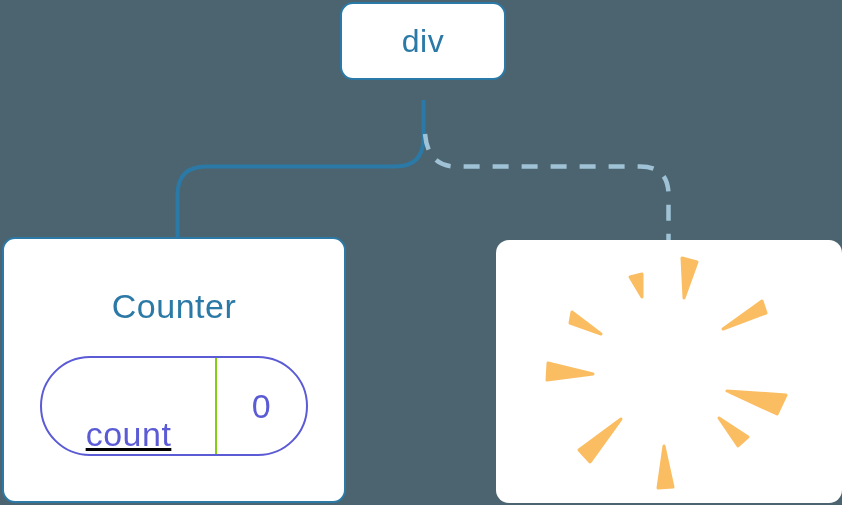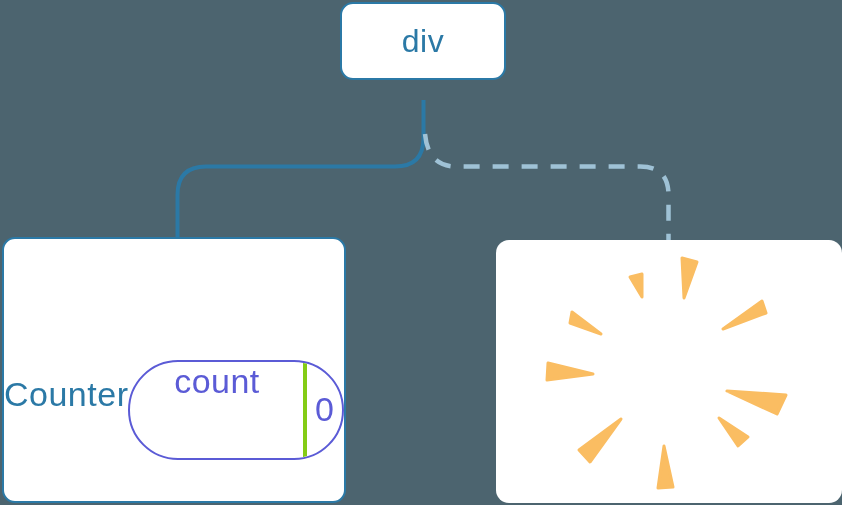--- a/index.html
+++ b/index.html
@@ -47,21 +47,21 @@
     letter-spacing: 0.5px;
   }
   .counter-card {
     left: 2px;
     top: 237px;
     width: 344px;
     height: 266px;
     border: 2.5px solid #2B79A6;
     border-radius: 13px;
     display: flex;
-    flex-direction: row;
+    flex-direction: column;
     align-items: center;
     padding-top: 48px;
   }
   .counter-title {
     color: #2B79A6;
     font-size: 34px;
     font-weight: 500;
     line-height: 38px;
     letter-spacing: 0.5px;
   }
@@ -71,24 +71,25 @@
     height: 100px;
     border: 2px solid #5B5BD6;
     border-radius: 50px;
     display: flex;
     box-sizing: border-box;
     overflow: hidden;
     background: #FFFFFF;
   }
   .state-key-cell {
     width: 173px;
-    border-right: 4px solid #84cc16;
+    border-right: 2px solid #84cc16;
     display: flex;
-    align-items: flex-start;
+    align-items: flex-end;
     justify-content: center;
+    text-decoration: underline;
   }
   .state-value-cell {
     flex: 1;
     display: flex;
     align-items: center;
     justify-content: center;
   }
   .state-text {
     color: #5B5BD6;
     font-size: 34px;

